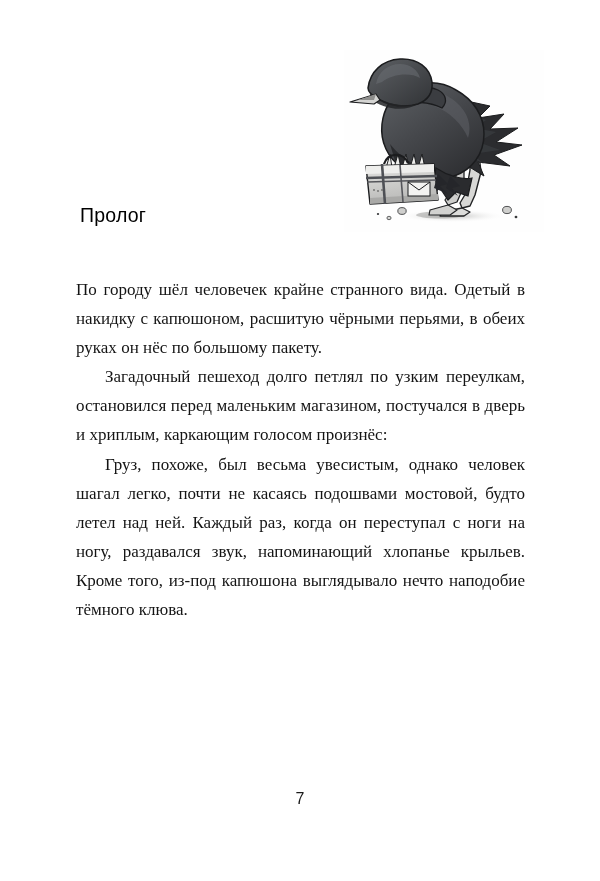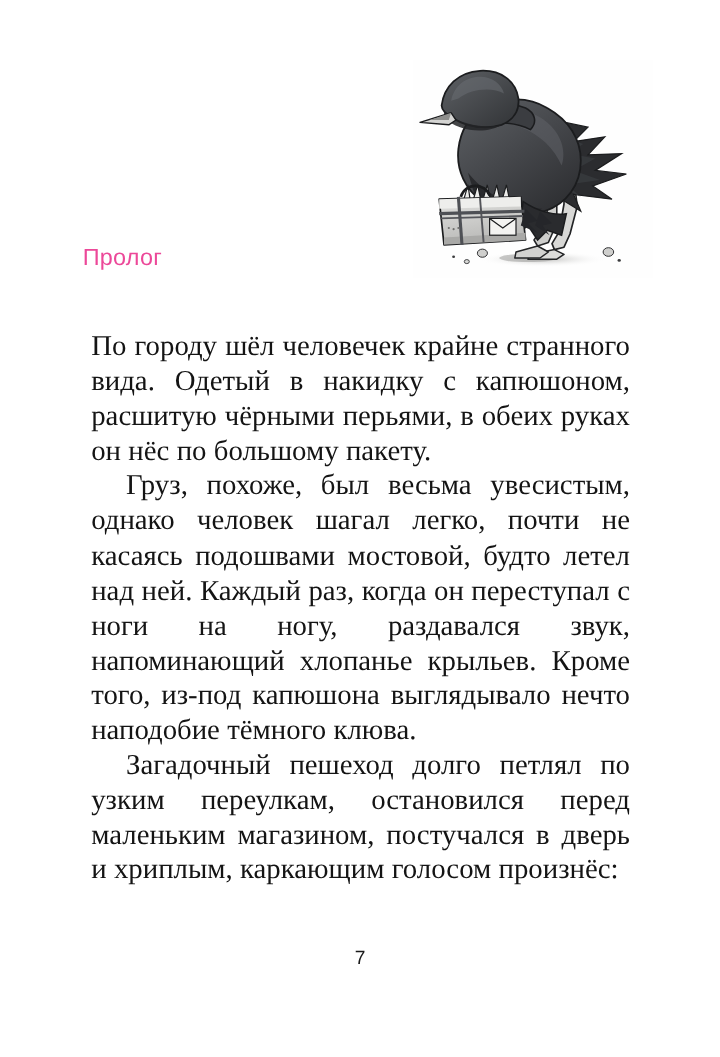--- a/index.html
+++ b/index.html
@@ -35,41 +35,41 @@
   }
   .illustration svg {
     display: block;
     width: 200px;
     height: 182px;
   }
 
   
   .chapter-title {
     position: absolute;
-    left: 69px;
+    left: 80px;
     top: 192px;
     font-family: "Liberation Sans", "DejaVu Sans", sans-serif;
     font-size: 19.5px;
     font-weight: 400;
     letter-spacing: 0.2px;
-    color: #ec4899;
+    color: #000000;
     line-height: 1.1;
     white-space: nowrap;
   }
 
   
   .body-text {
     position: absolute;
     left: 76px;
     top: 275px;
     width: 449px;
   }
   .body-text p {
     margin: 0;
-    font-size: 24px;
+    font-size: 17px;
     line-height: 29.1px;
     text-align: justify;
     text-indent: 29px;
     hyphens: manual;
     word-spacing: 0.1px;
   }
   .body-text p.first {
     text-indent: 0;
   }
 
@@ -193,19 +193,19 @@
         <path d="M94 124 L 104 134 L 96 136 L 104 144 L 90 138 Z"></path>
         <path d="M106 126 L 116 136 L 108 138 L 114 146 L 102 138 Z"></path>
       </g>
     </svg>
   </div>
 
   <h1 class="chapter-title">Пролог</h1>
 
   <div class="body-text">
     <p class="first">По городу шёл человечек крайне странного вида. Одетый в накидку с капюшоном, расшитую чёрными перьями, в обеих руках он нёс по большому пакету.</p>
+    <p>Загадочный пешеход долго петлял по узким переулкам, остановился перед маленьким магазином, постучался в дверь и хриплым, каркающим голосом произнёс:</p>
     <p>Груз, похоже, был весьма увесистым, однако человек шагал легко, почти не касаясь подошвами мостовой, будто летел над ней. Каждый раз, когда он переступал с ноги на ногу, раздавался звук, напоминающий хлопанье крыльев. Кроме того, из-под капюшона выглядывало нечто наподобие тёмного клюва.</p>
-    <p>Загадочный пешеход долго петлял по узким переулкам, остановился перед маленьким магазином, постучался в дверь и хриплым, каркающим голосом произнёс:</p>
   </div>
 
   <div class="folio">7</div>
 
 </div>
 
 </body></html>

